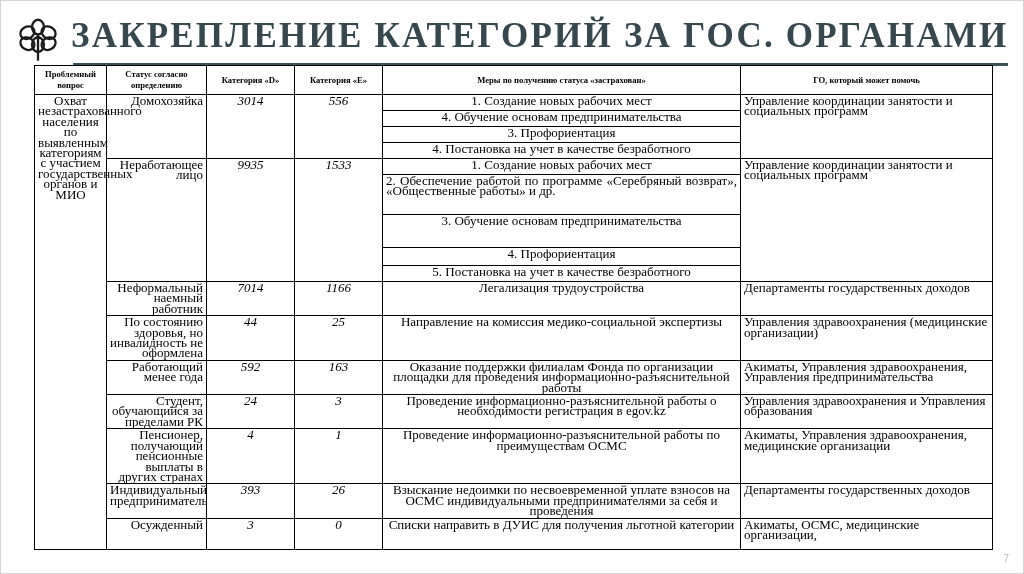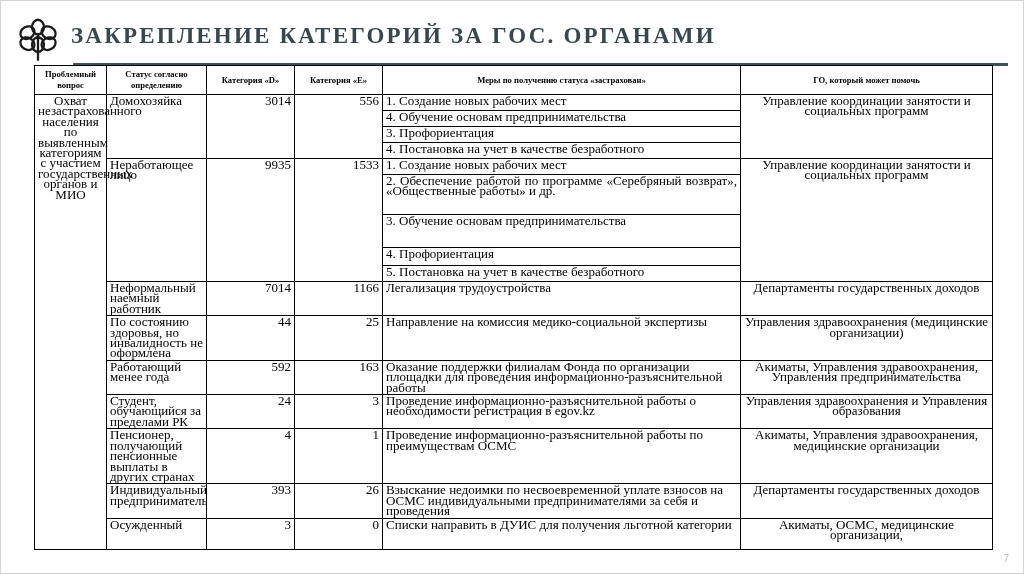--- a/index.html
+++ b/index.html
@@ -35,21 +35,21 @@
   .logo {
     position: absolute;
     left: 14px; top: 2px;
     width: 46px; height: 46px;
   }
   .title {
     position: absolute;
     left: 70px;
     top: 4px;
     font-family: "Liberation Serif", "DejaVu Serif", serif;
-    font-size: 23px;
+    font-size: 35px;
     font-weight: bold;
     letter-spacing: 2.2px;
     color: #36474d;
     white-space: nowrap;
     line-height: 34px;
   }
   .title-rule {
     position: absolute;
     left: 72px;
     top: 48px;
@@ -90,41 +90,41 @@
     padding: 3px 2px;
   }
   td.c-problem {
     text-align: center;
     vertical-align: top;
     font-size: 8.6px;
     line-height: 12.6px;
     padding-top: 4px;
   }
   td.c-status {
-    text-align: left;
+    text-align: right;
     font-size: 8.6px;
     line-height: 11.6px;
     padding-top: 2px;
   }
   td.c-num {
-    text-align: right;
-    font-size: 8.6px;
-    padding-top: 2px;
+    text-align: center;
+    font-size: 8.6px;
+    padding-top: 2px;
+    font-style: italic;
   }
   td.c-measure {
-    text-align: left;
+    text-align: center;
     font-size: 8.4px;
     line-height: 12px;
     padding-top: 2px;
   }
   td.c-measure.justify {
     text-align: justify;
   }
   td.c-org {
-    text-align: center;
     font-size: 8.4px;
     line-height: 12px;
     padding-top: 2px;
   }
 
   
   col.w1 { width: 72px; }
   col.w2 { width: 100px; }
   col.w3 { width: 88px; }
   col.w4 { width: 88px; }

